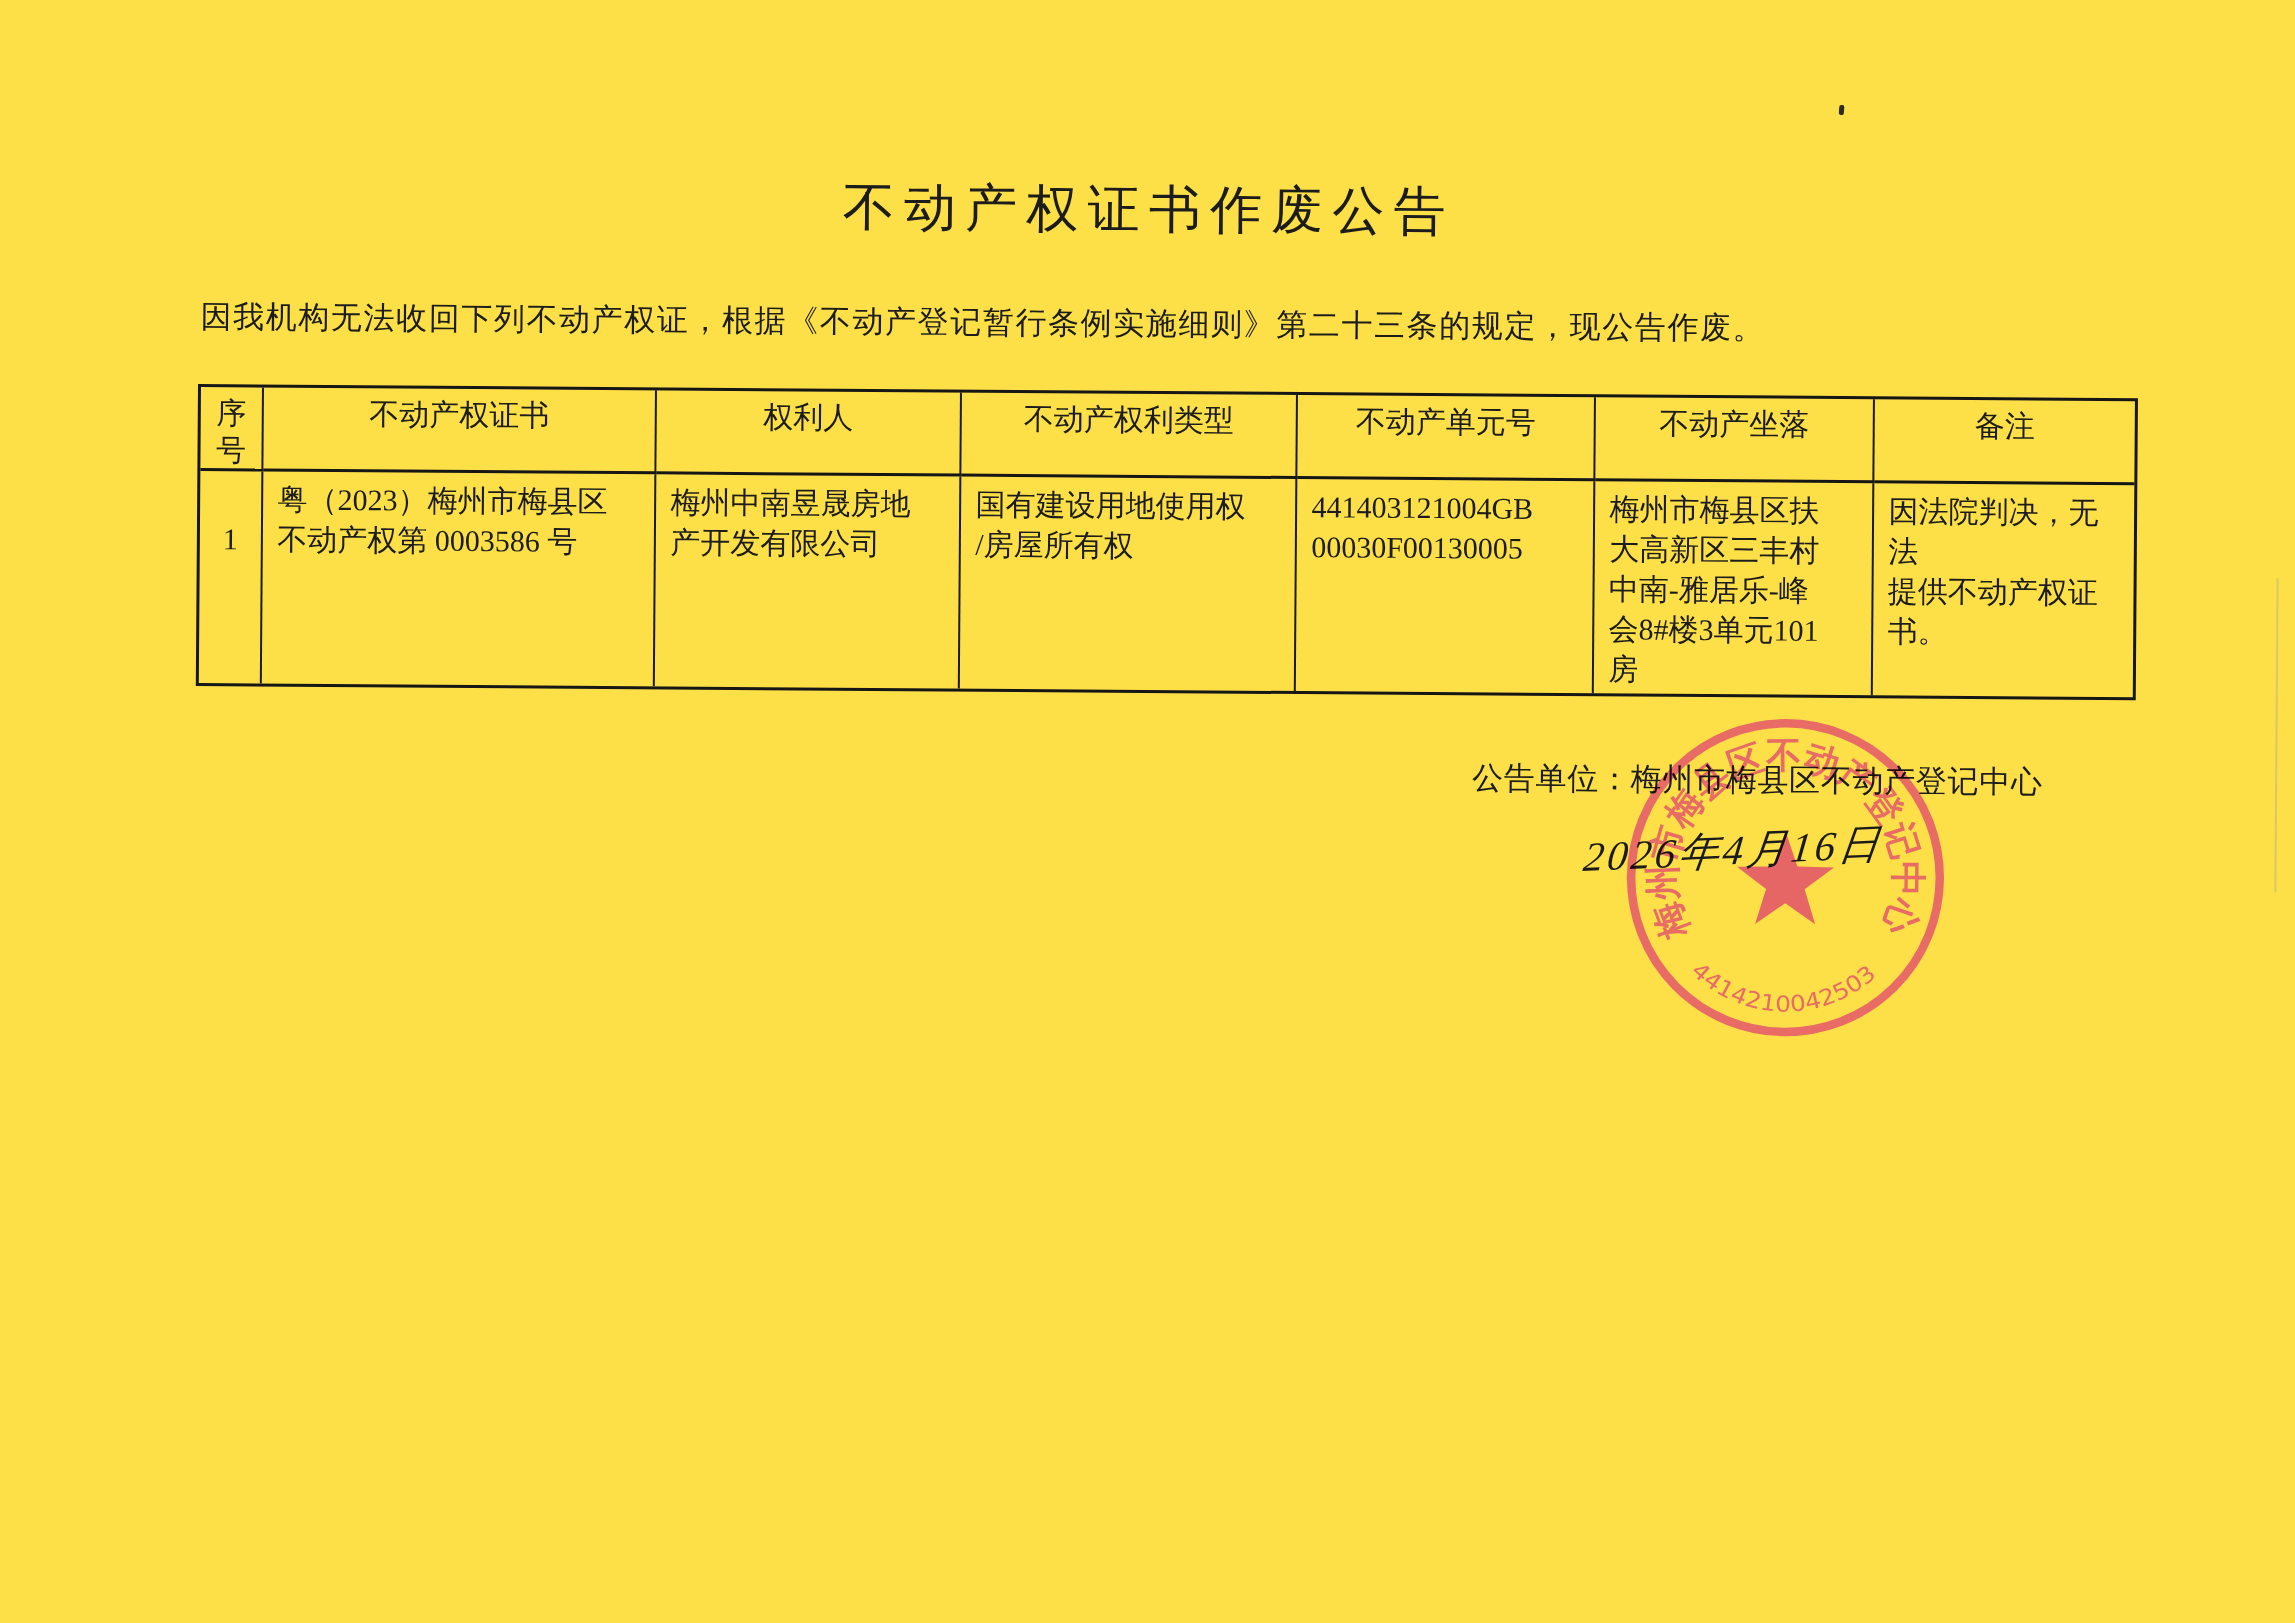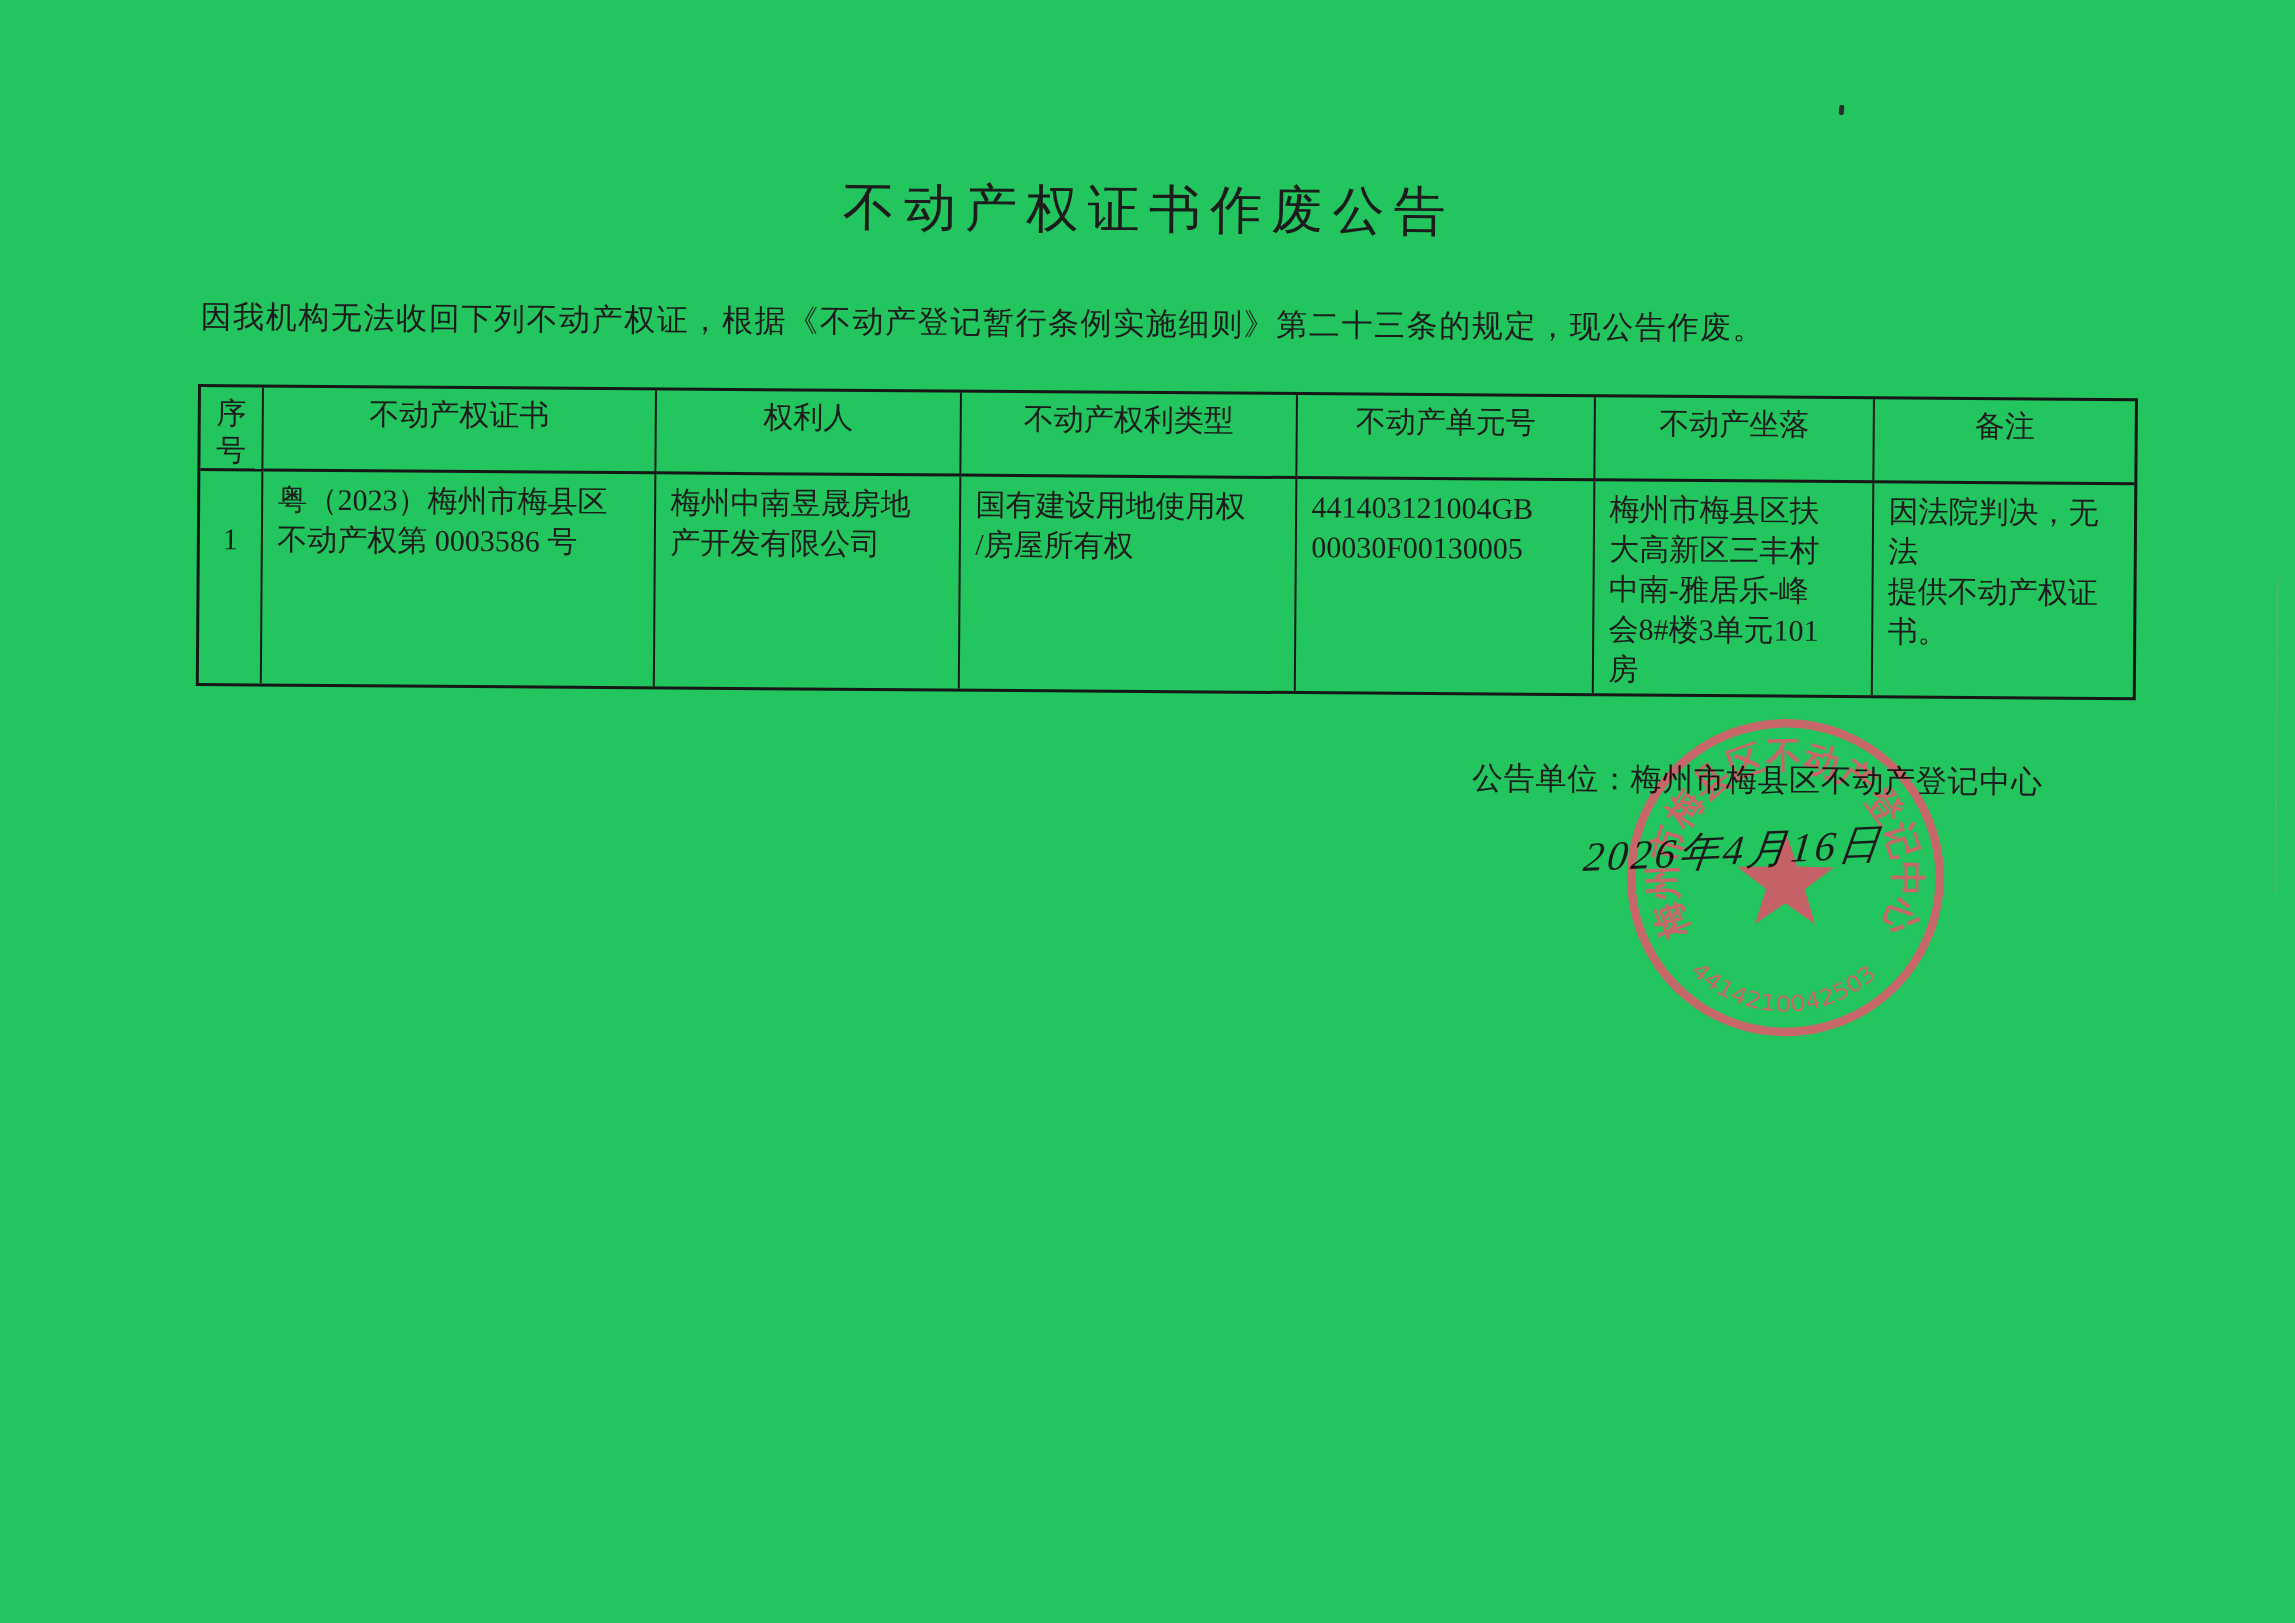--- a/index.html
+++ b/index.html
@@ -1,21 +1,21 @@
 <!DOCTYPE html>
 <html style="font-size:10.5px"><head>
 <meta charset="utf-8">
 <style>
   html, body { margin: 0; padding: 0; background: #ffffff; }
   body {
     width: 2295px; height: 1623px; position: relative; overflow: hidden;
     font-family: "Liberation Serif", "DejaVu Serif", serif;
     color: #1c1c1c;
   }
-  .page { position: absolute; inset: 0; background: #22c55e; padding-left: 42px; }
+  .page { position: absolute; inset: 0; background: #fde047; padding-left: 42px; }
   .rot { position: absolute; inset: 0; transform: rotate(0.42deg); transform-origin: 198px 386px; }
 
   .speck {
     position: absolute; left: 1837px; top: 93px; width: 4.6px; height: 9.8px;
     background: #2b2b2b; border-radius: 2px; transform: rotate(4deg);
   }
   .streak {
     position: absolute; left: 2278px; top: 563px; width: 2px; height: 314px;
     background: #9a9a9a; opacity: .35;
   }

